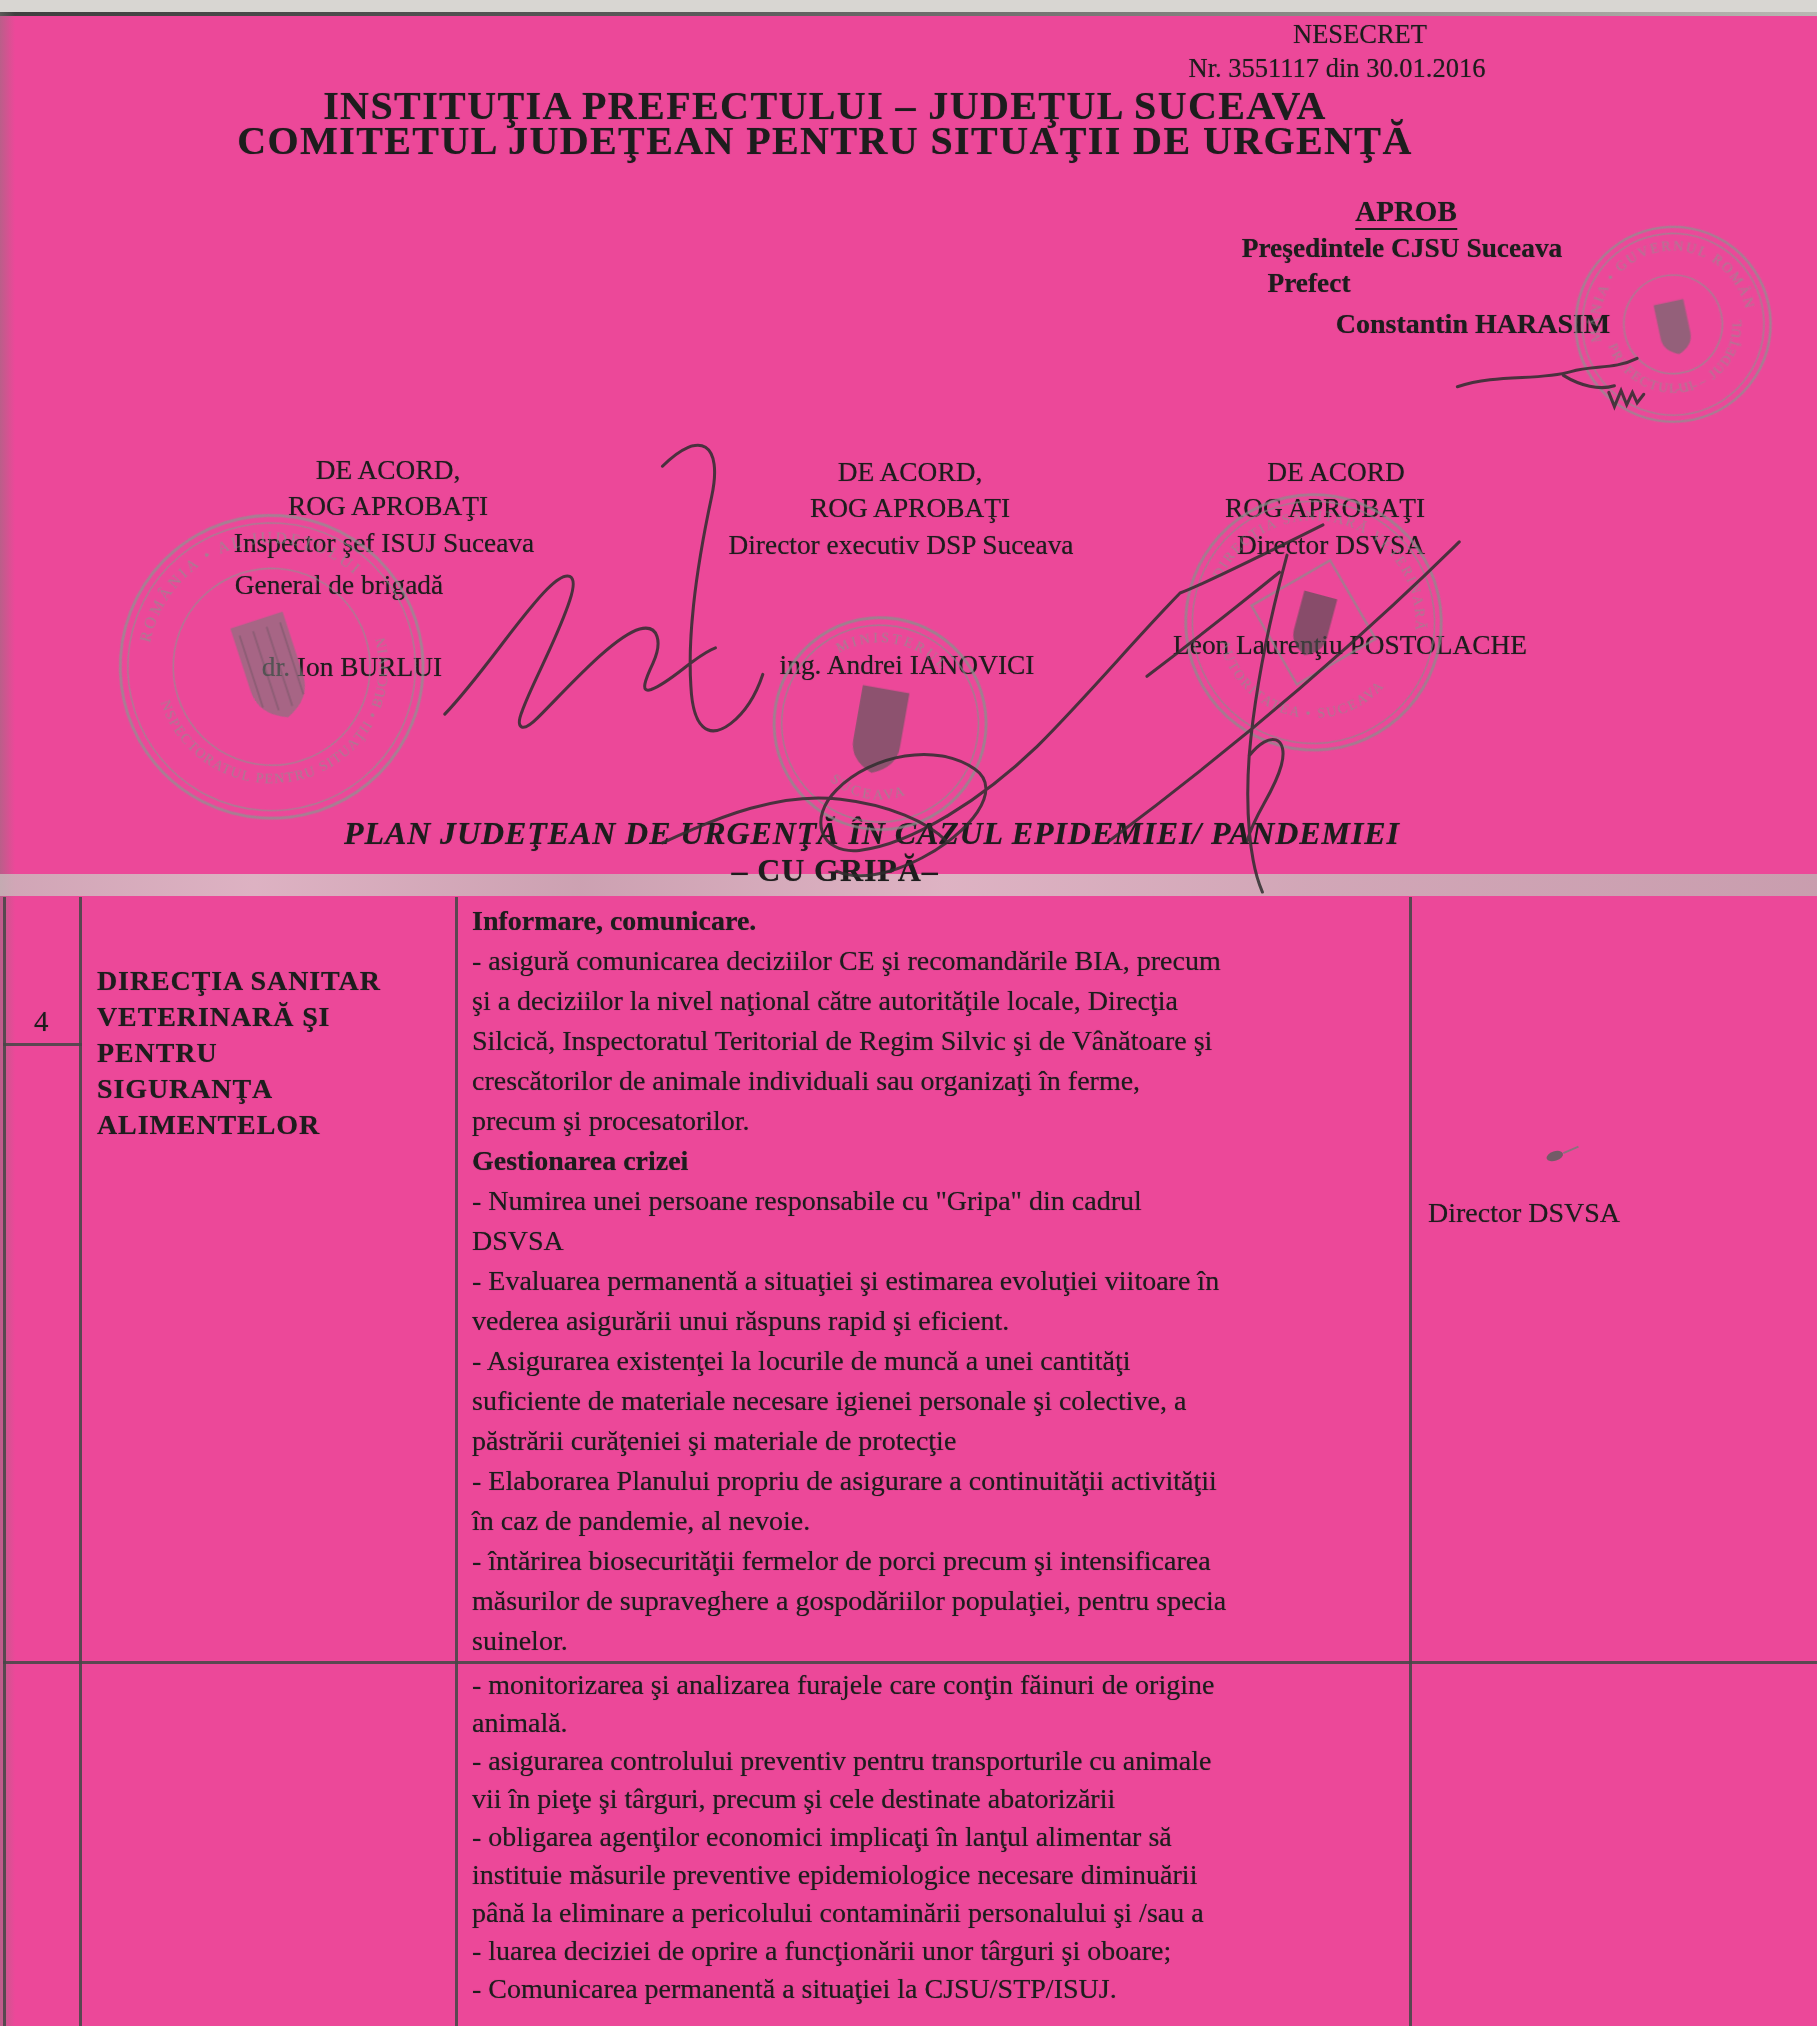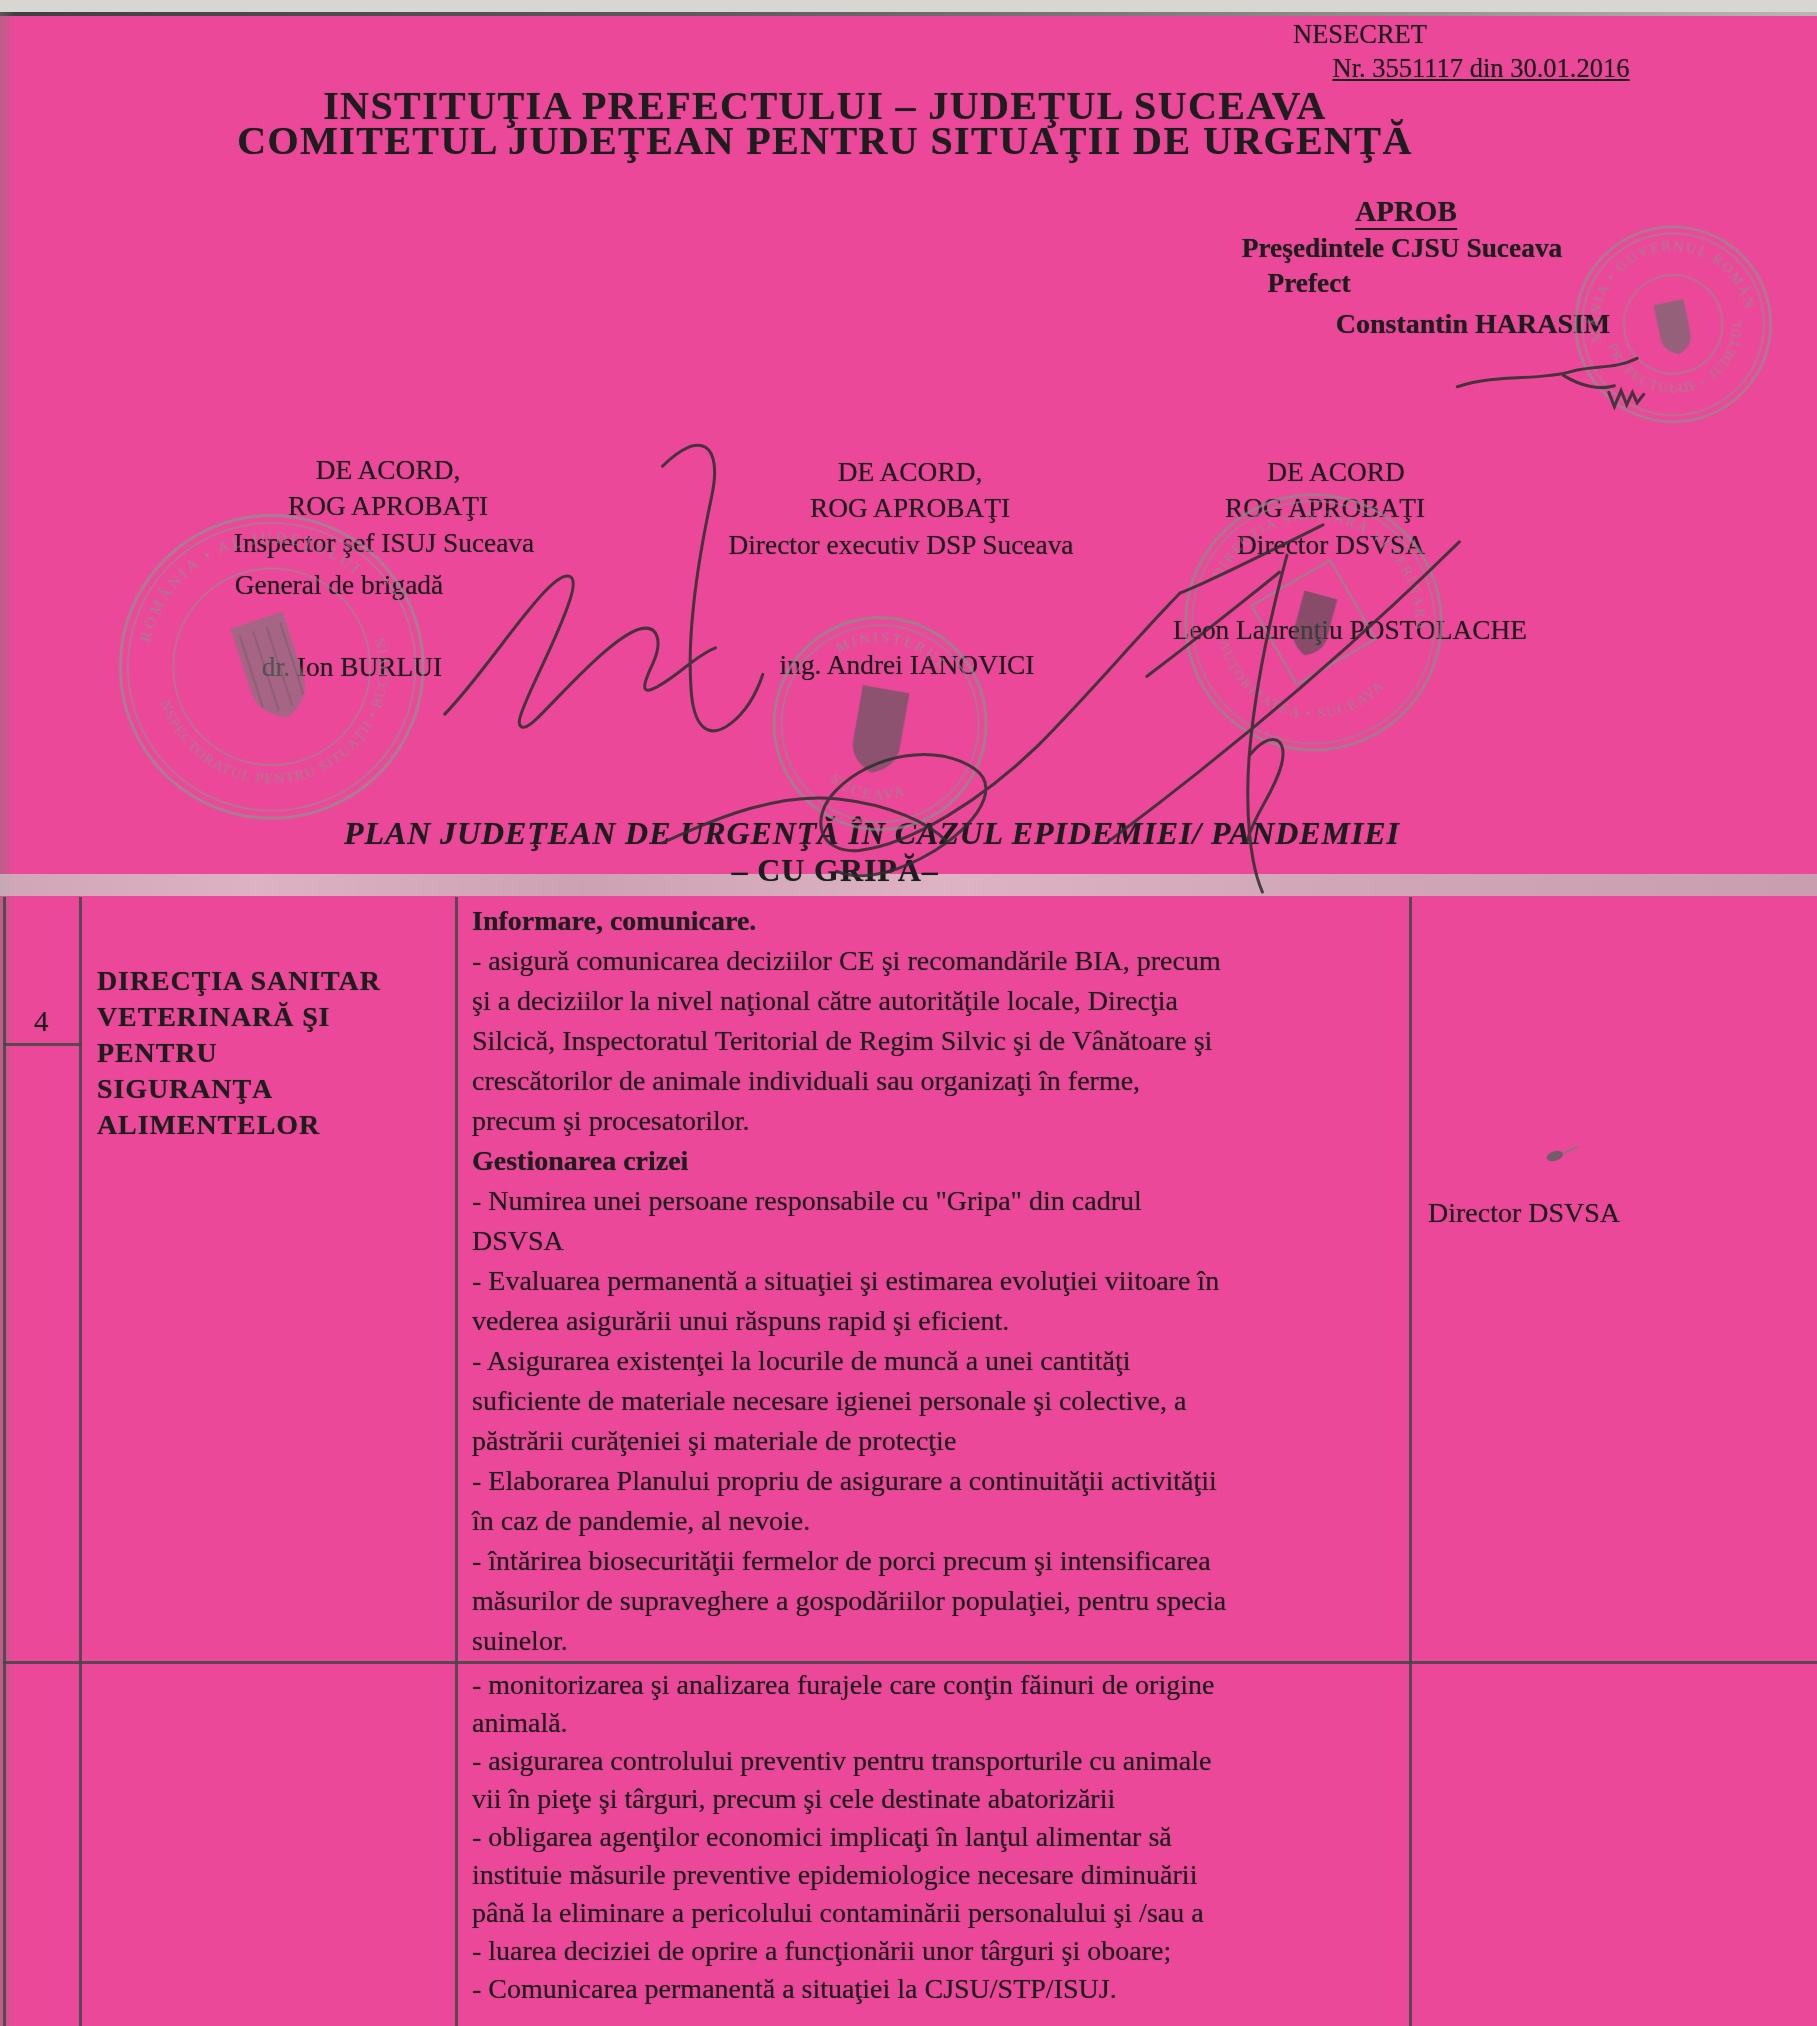--- a/index.html
+++ b/index.html
@@ -43,21 +43,21 @@
 </head>
 <body>
 
 <div class="page">
 
   <div class="top-edge"></div>
   <div class="left-shade"></div>
   <div class="gray-band"></div>
 
   <div class="abs ctr t28 scan" style="left:1360px;top:5.7px;">NESECRET</div>
-  <div class="abs ctr t28 scan" style="left:1481px;top:40px;text-decoration:underline;">Nr. 3551117 din 30.01.2016</div>
+  <div class="abs ctr t28 scan" style="left:1337px;top:40px;">Nr. 3551117 din 30.01.2016</div>
   <div class="abs ctr b t35 scan" style="left:825px;top:76px;">INSTITUŢIA PREFECTULUI – JUDEŢUL SUCEAVA</div>
   <div class="abs ctr b t35 scan" style="left:825px;top:111px;">COMITETUL JUDEŢEAN PENTRU SITUAŢII DE URGENŢĂ</div>
 
   <div class="abs ctr b t31 scan" style="left:1406px;top:182px;"><span class="aprob">APROB</span></div>
   <div class="abs ctr b t29 scan" style="left:1402px;top:219px;">Preşedintele CJSU Suceava</div>
   <div class="abs ctr b t29 scan" style="left:1309px;top:254px;">Prefect</div>
   <div class="abs ctr b t30 scan" style="left:1473px;top:294px;">Constantin HARASIM</div>
 
   <div class="abs ctr t29 scan" style="left:388px;top:441px;">DE ACORD,</div>
   <div class="abs ctr t29 scan" style="left:388px;top:477px;">ROG APROBAŢI</div>
@@ -66,21 +66,21 @@
   <div class="abs ctr t29 scan" style="left:352px;top:638px;">dr. Ion BURLUI</div>
 
   <div class="abs ctr t29 scan" style="left:910px;top:443px;">DE ACORD,</div>
   <div class="abs ctr t29 scan" style="left:910px;top:479px;">ROG APROBAŢI</div>
   <div class="abs ctr t29 scan" style="left:901px;top:516px;">Director executiv DSP Suceava</div>
   <div class="abs ctr t29 scan" style="left:907px;top:636px;">ing. Andrei IANOVICI</div>
 
   <div class="abs ctr t29 scan" style="left:1336px;top:443px;">DE ACORD</div>
   <div class="abs ctr t29 scan" style="left:1325px;top:479px;">ROG APROBAŢI</div>
   <div class="abs ctr t29 scan" style="left:1331px;top:516px;">Director DSVSA</div>
-  <div class="abs ctr t29 scan" style="left:1350px;top:601px;">Leon Laurenţiu POSTOLACHE</div>
+  <div class="abs ctr t29 scan" style="left:1350px;top:616px;">Leon Laurenţiu POSTOLACHE</div>
 
   <div class="abs ctr b t34 scan" style="left:872px;top:803px;font-style:italic;">PLAN JUDEŢEAN  DE URGENŢĂ ÎN CAZUL EPIDEMIEI/ PANDEMIEI</div>
   <div class="abs ctr b t34 scan" style="left:835px;top:840px;">–  CU GRIPĂ–</div>
 
   <div class="vline" style="left:2.8px;top:885px;height:1141px;"></div>
   <div class="vline" style="left:79px;top:885px;height:1141px;"></div>
   <div class="vline" style="left:455px;top:885px;height:1141px;"></div>
   <div class="vline" style="left:1409px;top:885px;height:1141px;"></div>
   <div class="hline" style="left:2.8px;top:1031px;width:79px;"></div>
   <div class="hline" style="left:2.8px;top:1649px;width:1814px;"></div>

